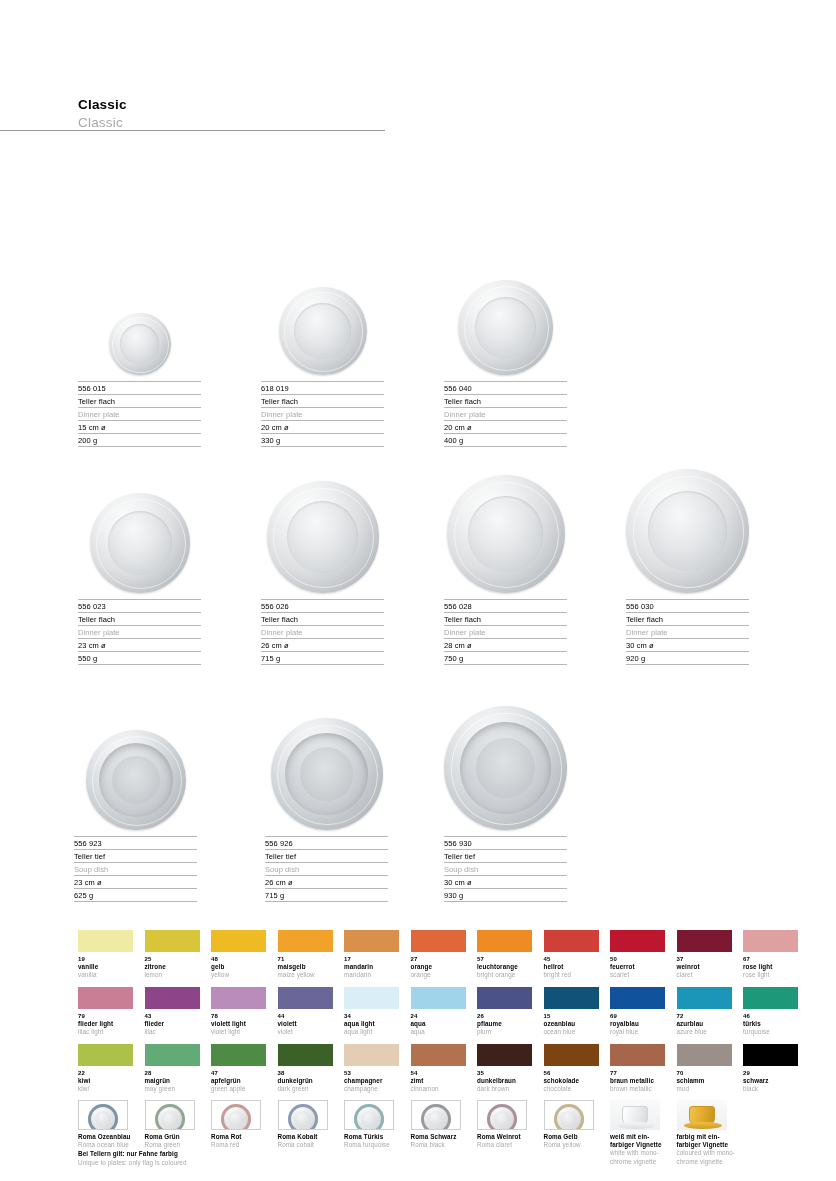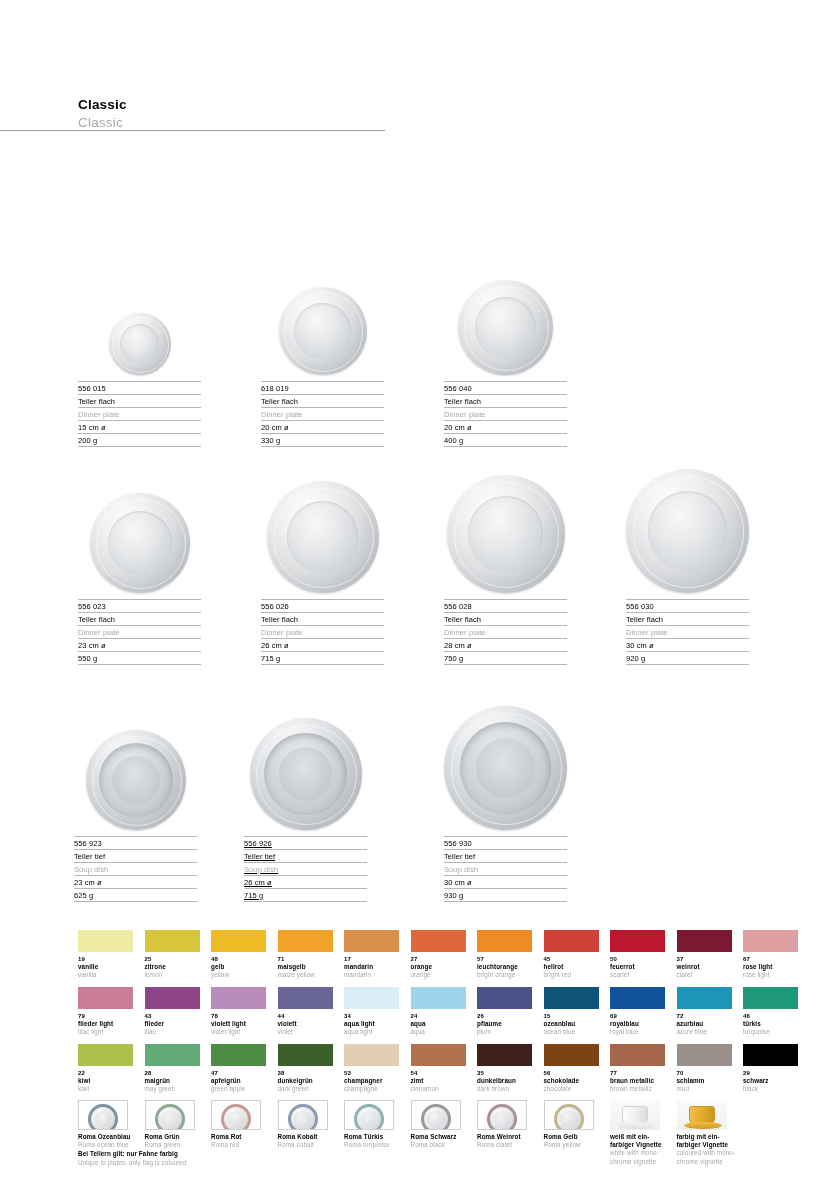--- a/index.html
+++ b/index.html
@@ -352,21 +352,21 @@
         </div>
       </div>
       <div class="spec">
         <div class="row">556 923</div>
         <div class="row">Teller tief</div>
         <div class="row en">Soup dish</div>
         <div class="row">23 cm ø</div>
         <div class="row last">625 g</div>
       </div>
     </div>
-    <div class="product" style="left: 244px; top: 715px; text-decoration: underline;">
+    <div class="product" style="left: 265px; top: 715px;">
       <div class="photo" style="height: 115px;">
         <div class="plate deep" style="width: 112px; height: 112px;">
           <div class="well"></div>
         </div>
       </div>
       <div class="spec">
         <div class="row">556 926</div>
         <div class="row">Teller tief</div>
         <div class="row en">Soup dish</div>
         <div class="row">26 cm ø</div>

